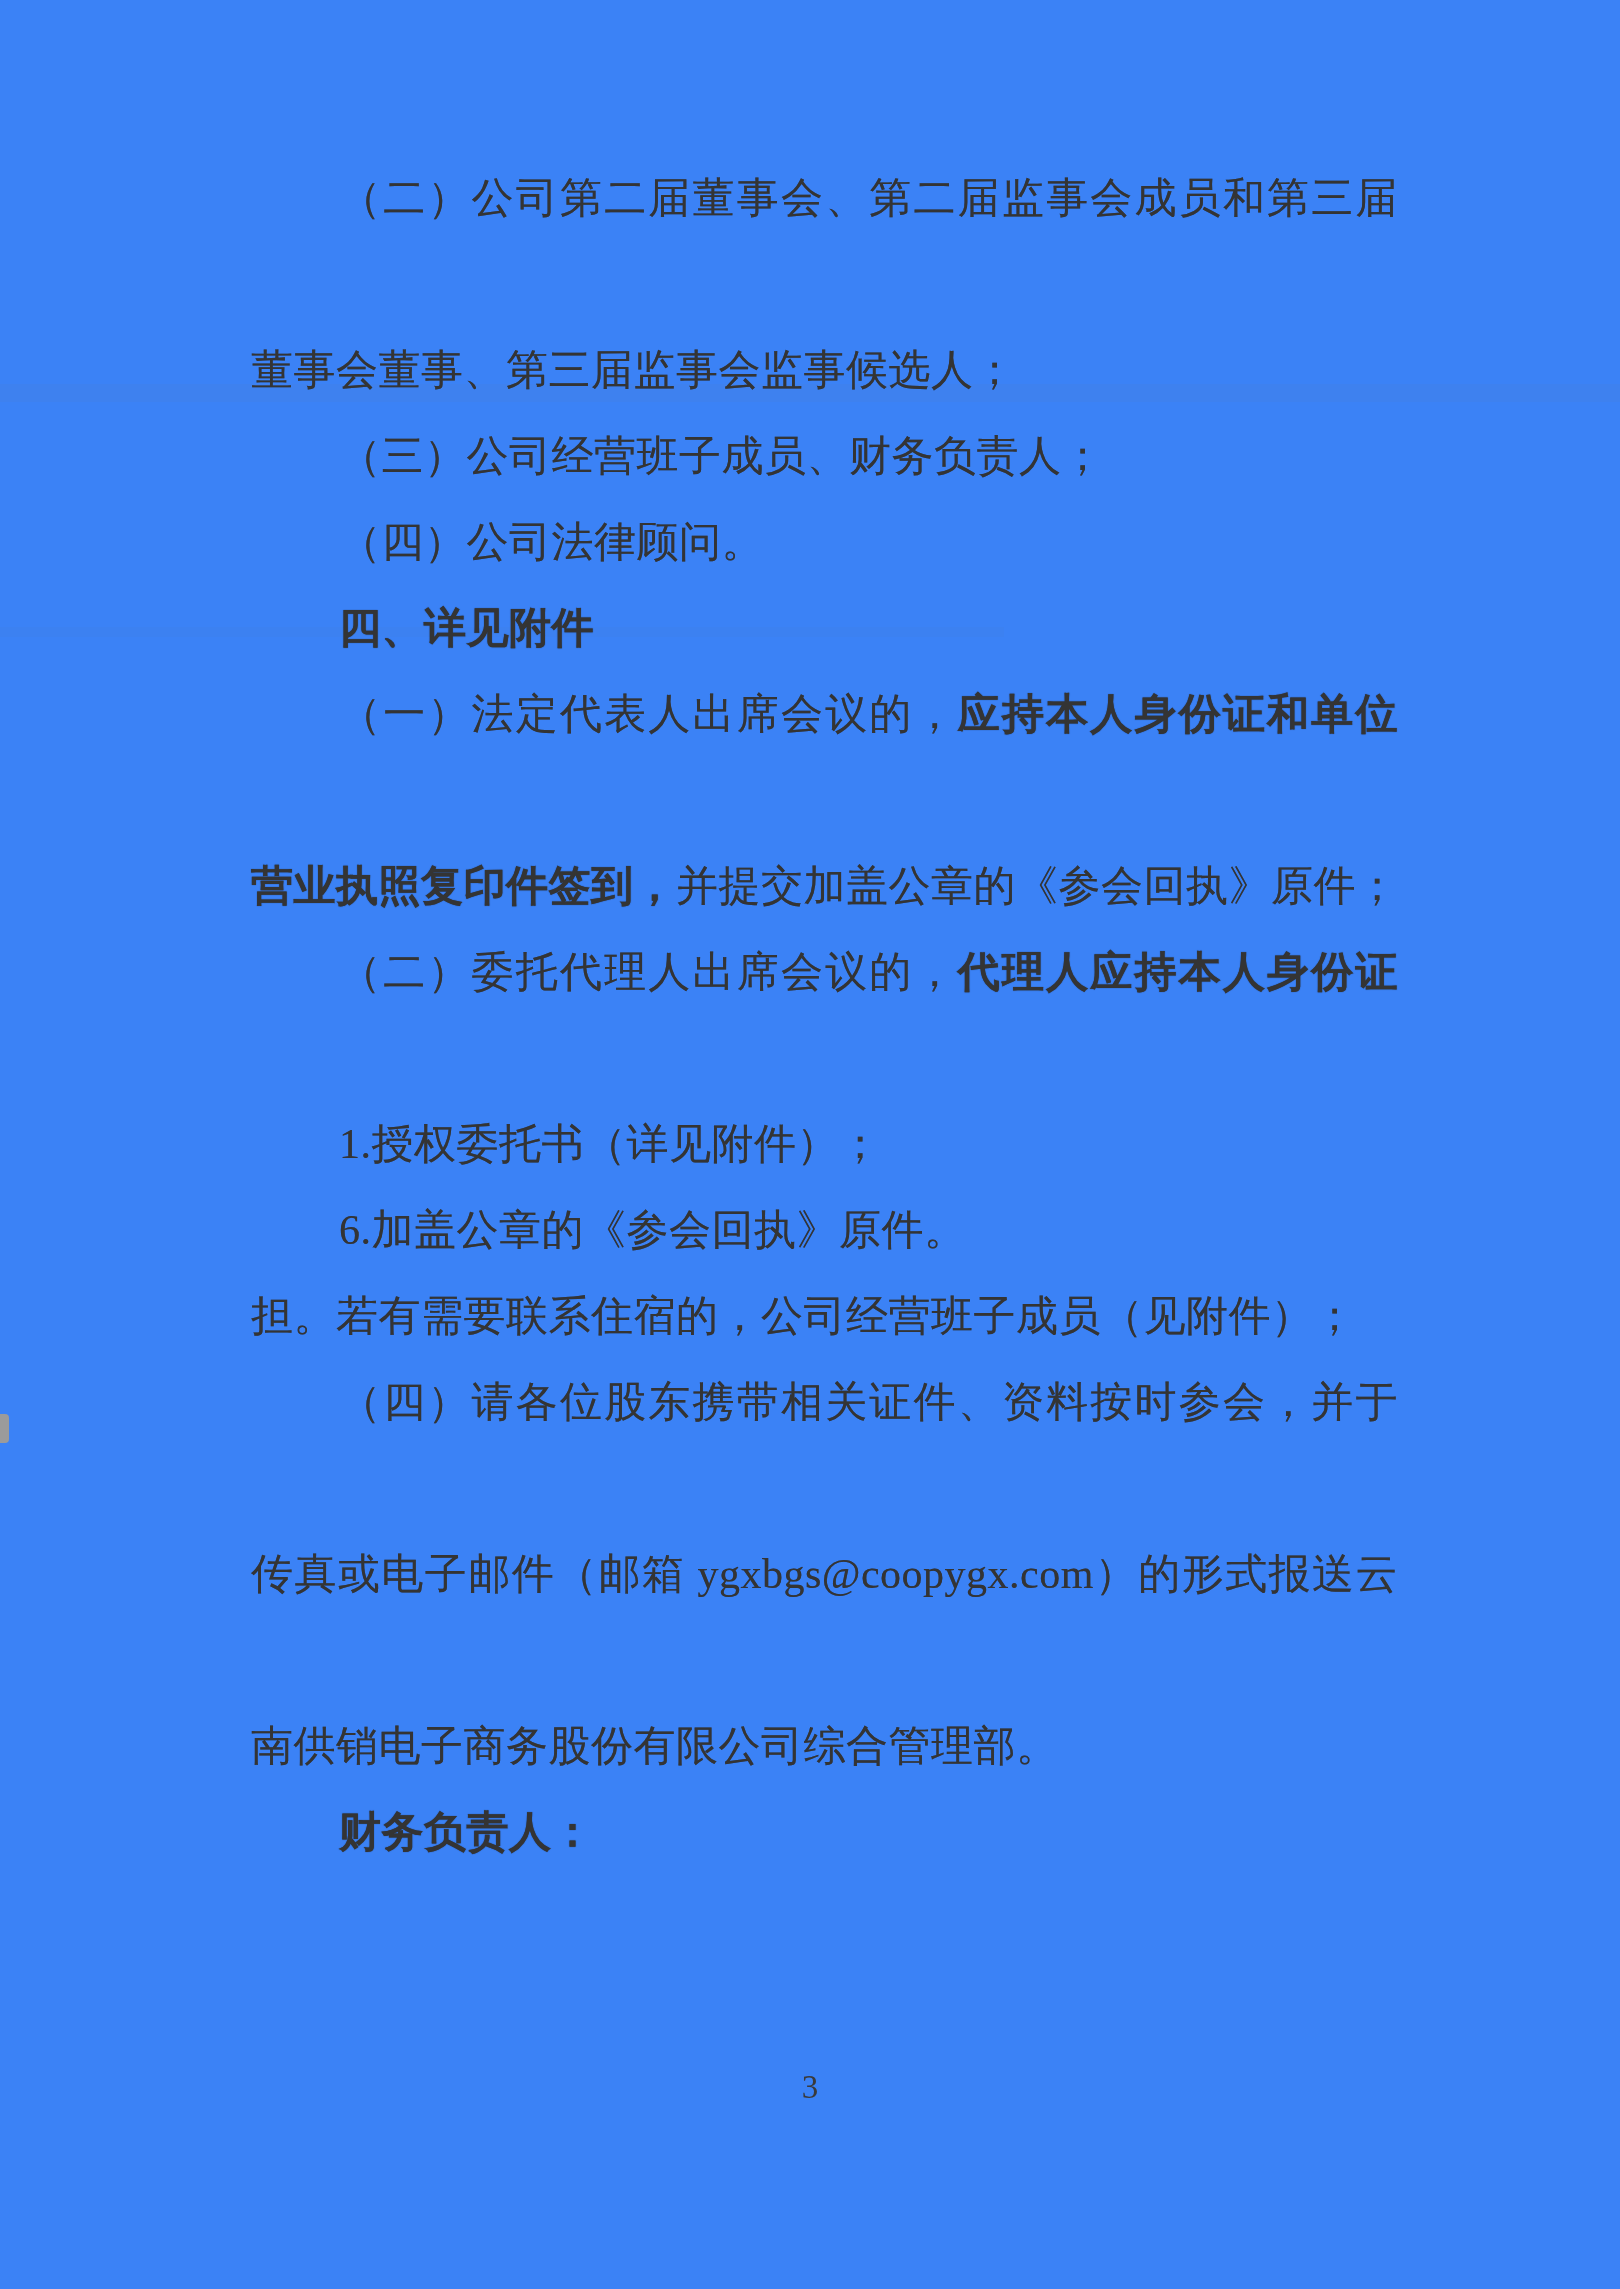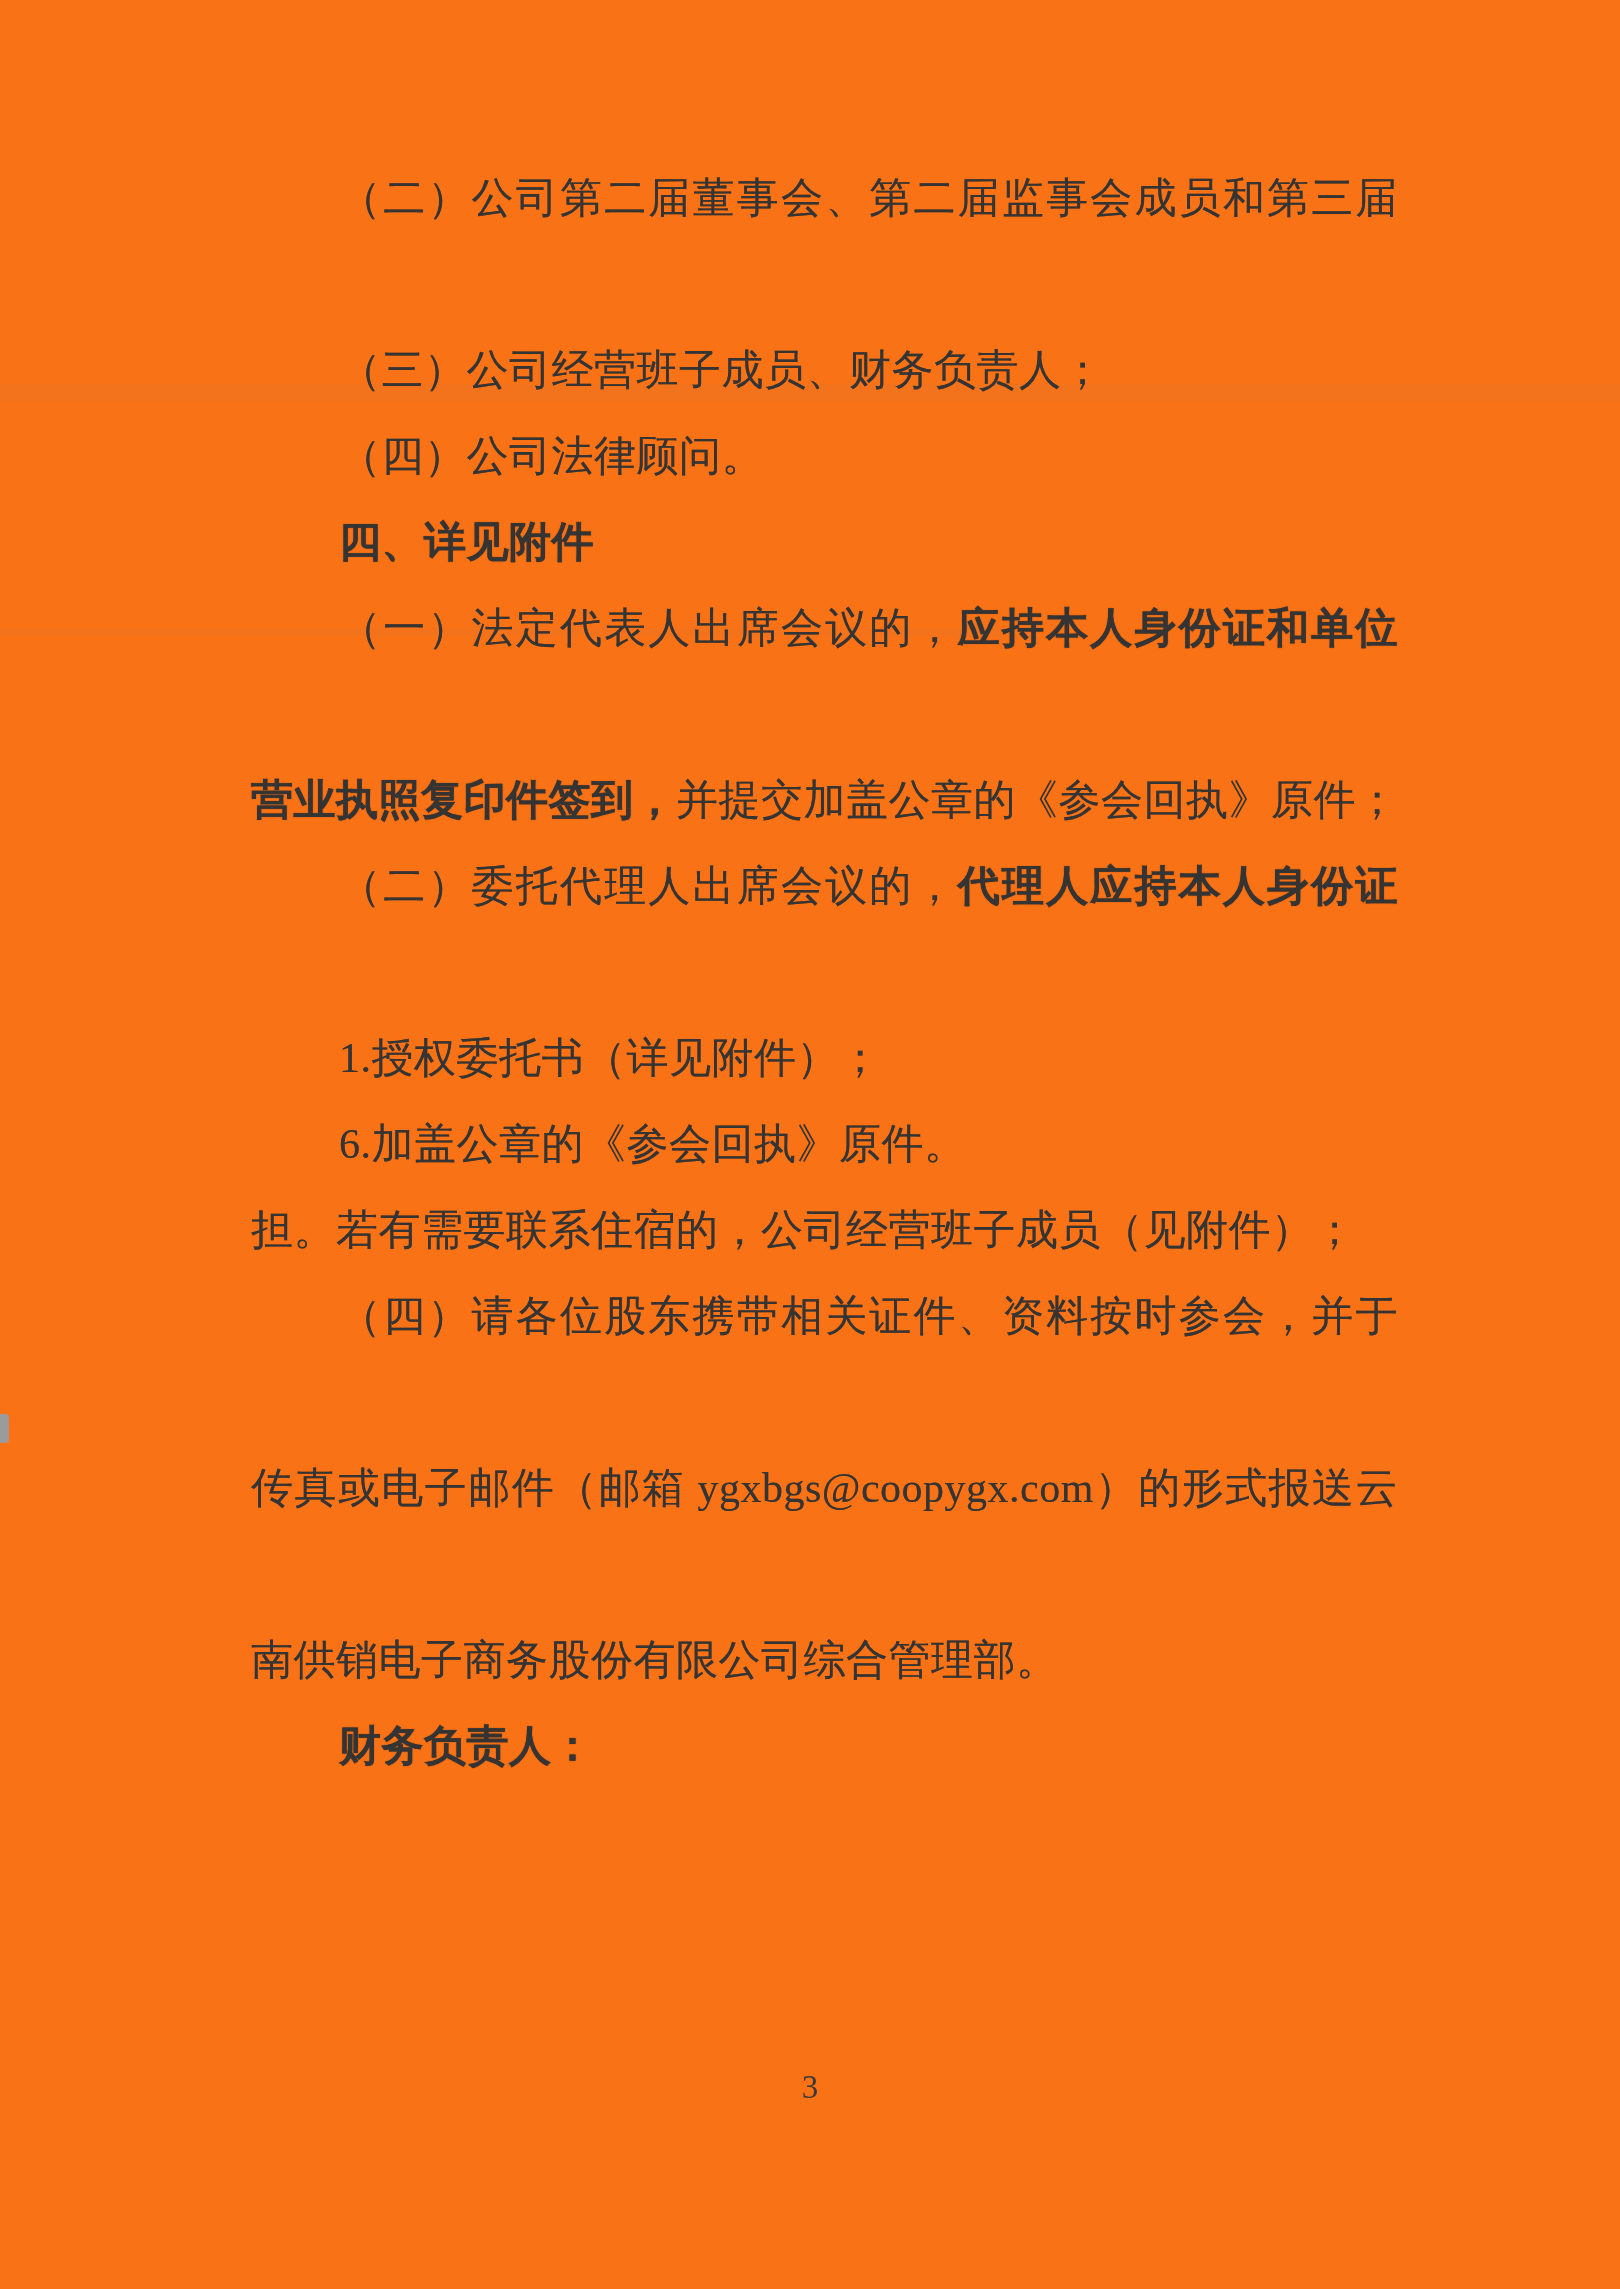--- a/index.html
+++ b/index.html
@@ -4,21 +4,21 @@
 <style>
   html, body {
     margin: 0;
     padding: 0;
     background: #ffffff;
   }
   .page {
     position: relative;
     width: 1620px;
     height: 2290px;
-    background: #f97316;
+    background: #3b82f6;
     overflow: hidden;
     font-family: "Liberation Serif", "DejaVu Serif", serif;
     color: #343434;
   }
   
   .streak1 {
     position: absolute;
     left: 0; top: 384px;
     width: 100%; height: 17.6px;
     background: rgba(120,120,120,0.055);
@@ -85,20 +85,21 @@
 </head>
 <body>
 
 <div class="page">
   <div class="streak1"></div>
   <div class="streak2"></div>
   <div class="edge-smudge"></div>
 
   <div class="doc-body">
       <p class="line j ind"><span>（二）公司第二届董事会、第二届监事会成员和第三届</span></p>
+      <p class="line"><span>董事会董事、第三届监事会监事候选人；</span></p>
       <p class="line ind"><span>（三）公司经营班子成员、财务负责人；</span></p>
       <p class="line ind"><span>（四）公司法律顾问。</span></p>
       <p class="line ind"><span class="b">四、详见附件</span></p>
       <p class="line j ind"><span>（一）法定代表人出席会议的，</span><span class="b">应持本人身份证和单位</span></p>
       <p class="line"><span class="b">营业执照复印件签到，</span><span>并提交加盖公章的《参会回执》原件；</span></p>
       <p class="line j ind"><span>（二）委托代理人出席会议的，</span><span class="b">代理人应持本人身份证</span></p>
       <p class="line ind"><span>1.授权委托书（详见附件）；</span></p>
       <p class="line ind"><span>6.加盖公章的《参会回执》原件。</span></p>
       <p class="line"><span>担。若有需要联系住宿的，公司经营班子成员（见附件）；</span></p>
       <p class="line j ind"><span>（四）请各位股东携带相关证件、资料按时参会，并于</span></p>

